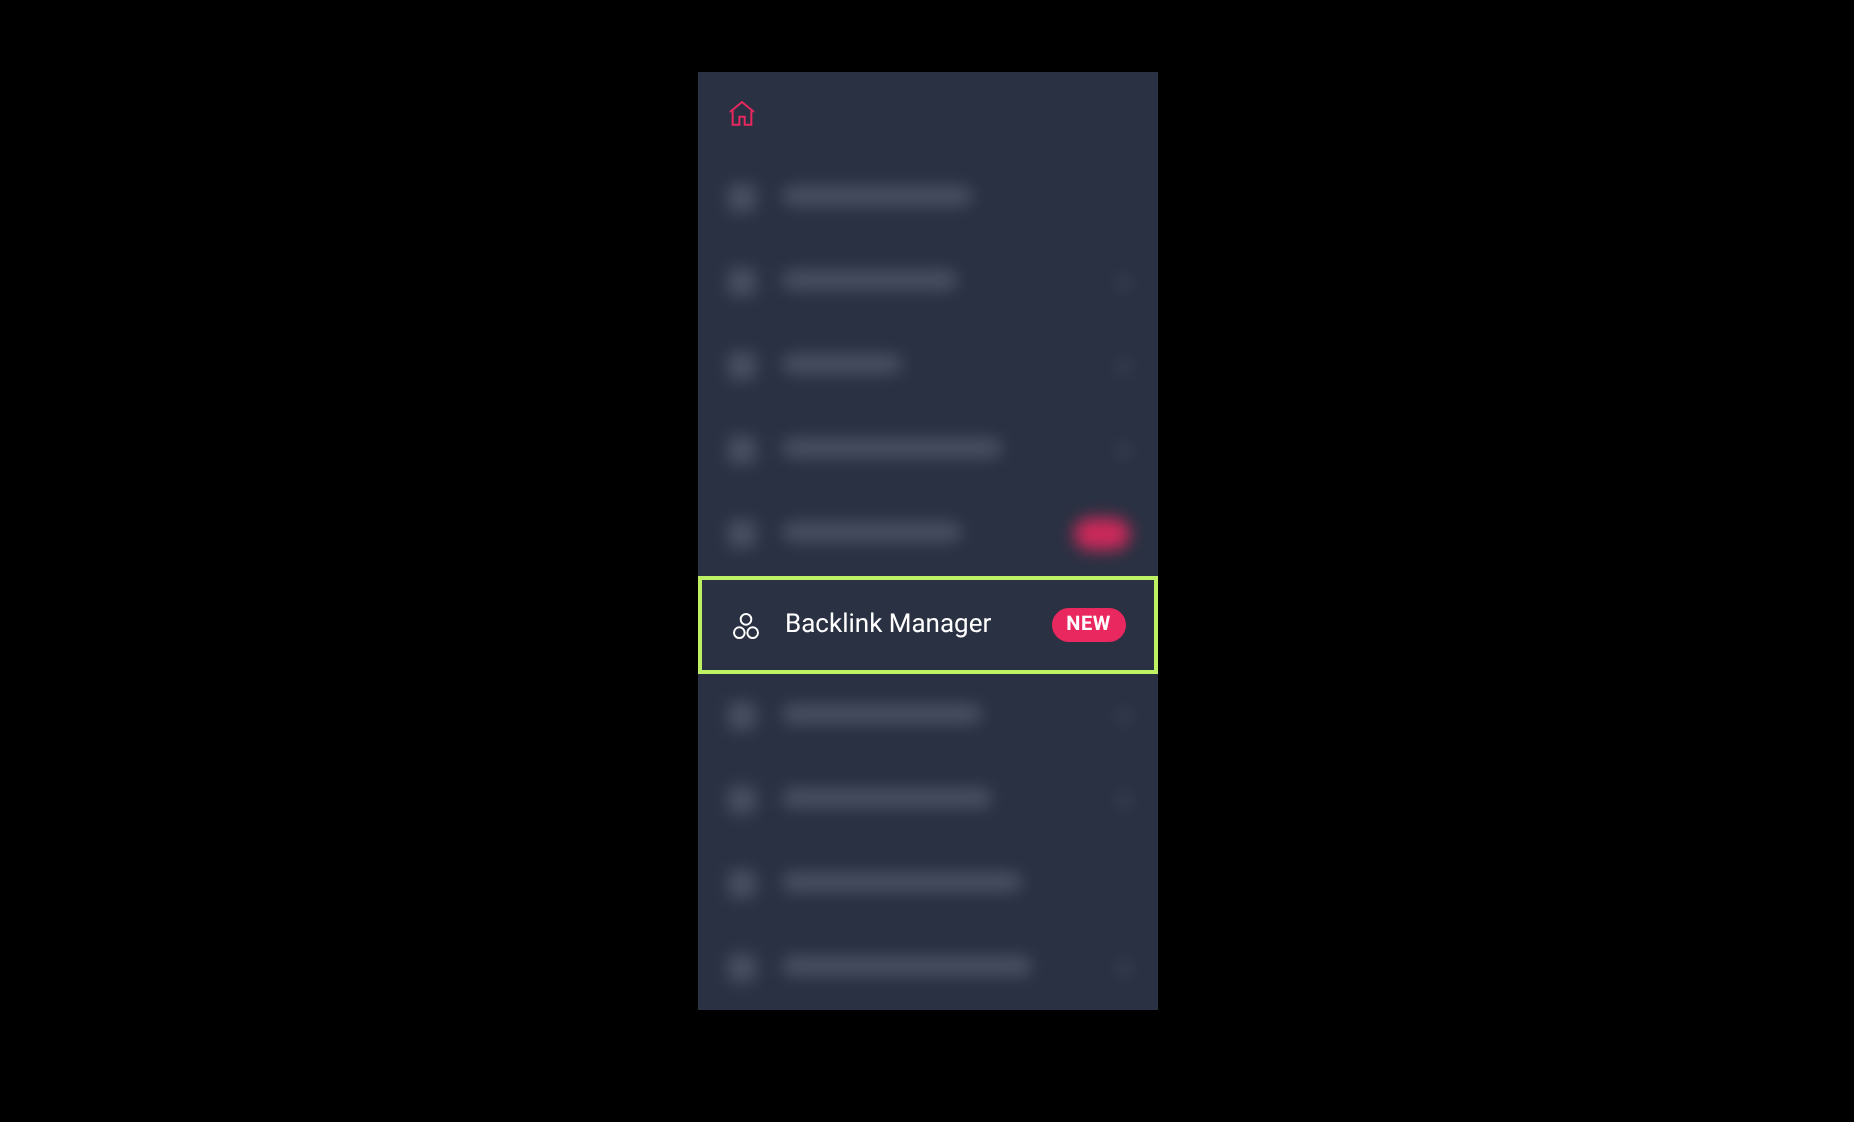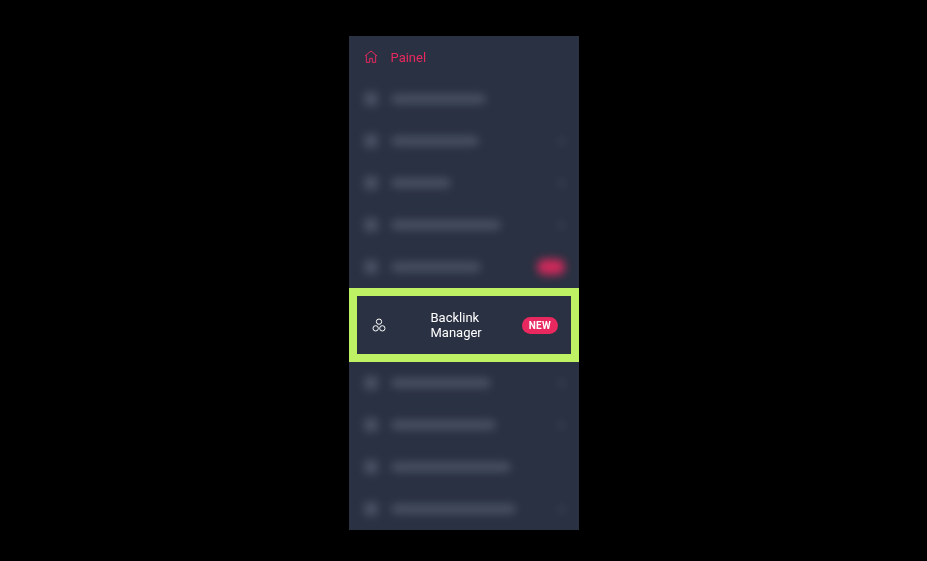--- a/index.html
+++ b/index.html
@@ -50,24 +50,23 @@
     }
     .nav-item-chevron {
       color: #5a6278;
       font-size: 11px;
     }
     .nav-item.blurred {
       filter: blur(4px);
       opacity: 0.85;
     }
     .nav-item.highlighted {
-      border: 8px solid #bef264;
+      border: 2px solid #bef264;
       color: #ffffff;
       padding: 14px 14px;
-      gap: 32px;
     }
     .badge {
       background: #e8285f;
       color: #ffffff;
       font-size: 10px;
       font-weight: 700;
       padding: 3px 7px;
       border-radius: 10px;
       margin-left: 8px;
       letter-spacing: 0.3px;
@@ -101,21 +100,20 @@
 
 <div class="sidebar">
 
   <div class="nav-item active">
     <span class="nav-item-icon">
       <svg viewBox="0 0 24 24" width="16" height="16">
         <path d="M3 10.5L12 3l9 7.5"></path>
         <path d="M5 9.5V20h5v-6h4v6h5V9.5"></path>
       </svg>
     </span>
-    <span class="nav-item-label">Painel</span>
   </div>
 
   <div id="blurred-top">
       <div class="nav-item blurred">
         <span class="nav-item-icon">
           <span class="blurred-icon"></span>
         </span>
         <span class="nav-item-label"><span class="blurred-text" style="width: 95px; display: inline-block;"></span></span>
       </div>
       <div class="nav-item blurred">

